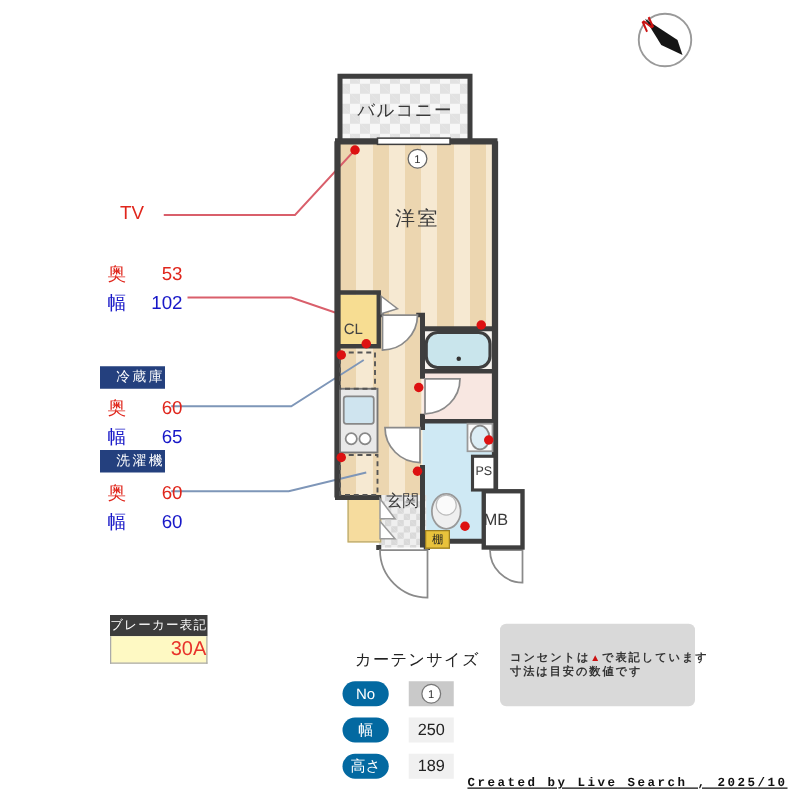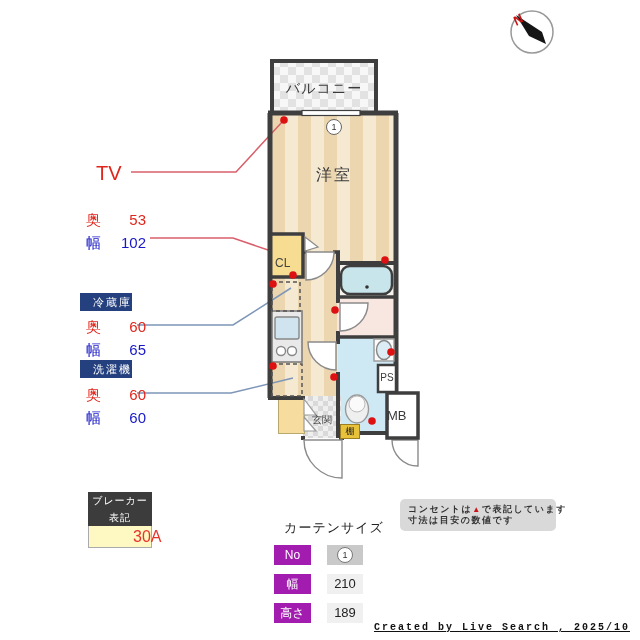--- a/index.html
+++ b/index.html
@@ -33,27 +33,27 @@
   .dim-row{display:flex;height:23px;font-size:15px;line-height:23px;}
   .dim-row .lab{width:20px;}
   .dim-row .val{flex:1;text-align:right;}
   
   .brk-head{background:#3c3c3c;color:#fff;font-size:10px;text-align:center;line-height:17px;letter-spacing:1px;}
   .brk-body{background:#fef9c3;border:1px solid #aaa;border-top:none;text-align:right;padding-left:44px;}
   .brk-val{color:#e8332a;font-size:16px;line-height:21px;}
   
   .ct-title{font-size:13px;color:#222;letter-spacing:1px;text-align:center;}
   .ct-row{position:absolute;left:0;height:20px;}
-  .ct-lab{position:absolute;left:0;width:37px;height:20px;background:#a21caf;color:#fff;
-          font-size:12px;line-height:20px;text-align:center;}
+  .ct-lab{position:absolute;left:0;width:37px;height:20px;background:#0369a1;color:#fff;
+          font-size:12px;line-height:20px;text-align:center;border-radius:10px;}
   .ct-val{position:absolute;left:53px;width:36px;height:20px;background:#f0f0f0;color:#222;
           font-size:13px;line-height:20px;text-align:center;}
   .ct-val.first{background:#c9c9c9;display:flex;align-items:center;justify-content:center;}
   
-  .note{background:#d9d9d9;border-radius:5px;padding:5px 8px;color:#333;}
+  .note{background:#d9d9d9;border-radius:5px;padding:22px 8px;color:#333;}
   .note div{font-size:9px;font-weight:bold;letter-spacing:1.5px;line-height:11px;white-space:nowrap;}
   .note .tri{color:#cc1111;font-size:8px;}
   .footer{font-family:"Liberation Mono","DejaVu Sans Mono",monospace;font-weight:bold;
           font-size:10px;letter-spacing:2px;color:#111;text-align:right;}
 </style>
 </head>
 <body>
 
 <div id="stage">
 
@@ -138,26 +138,26 @@
       <circle cx="532" cy="32" r="21" fill="#ffffff" stroke="#999" stroke-width="1.5"></circle>
       <polygon points="516,15 542,32 546,44 529,36" fill="#151515"></polygon>
       <text x="513" y="24" font-size="13" font-style="italic" font-weight="bold" fill="#cc1111" transform="rotate(-35 518 19)">N</text>
     </g>
   </svg>
 
   <div class="abs plan-label" style="left:272px;top:80px;width:104px;font-size:14px;letter-spacing:1px;">バルコニー</div>
   <div class="abs circle-num" style="left:326px;top:119px;">1</div>
   <div class="abs plan-label" style="left:272px;top:165px;width:124px;font-size:16px;letter-spacing:2px;">洋室</div>
   <div class="abs" style="left:275px;top:256px;font-size:12px;color:#444;">CL</div>
-  <div class="abs plan-label" style="left:303px;top:413px;width:38px;font-size:10px;">玄関</div>
+  <div class="abs plan-label" style="left:303px;top:392px;width:38px;font-size:13px;">玄関</div>
   <div class="abs plan-label" style="left:378px;top:372px;width:18px;font-size:10px;">PS</div>
   <div class="abs plan-label" style="left:387px;top:408px;width:19px;font-size:13px;">MB</div>
   <div class="abs shelf" style="left:340px;top:424px;width:18px;height:13px;">棚</div>
 
-  <div class="abs red-t" style="left:96px;top:162px;font-size:20px;">TV</div>
+  <div class="abs red-t" style="left:96px;top:162px;font-size:15px;">TV</div>
 
   <div class="abs" style="left:86px;top:208px;width:60px;">
     <div class="dim-row red-t">
       <span class="lab">奥</span>
       <span class="val">53</span>
     </div>
     <div class="dim-row blue-t">
       <span class="lab">幅</span>
       <span class="val">102</span>
     </div>
@@ -180,38 +180,38 @@
     <div class="dim-row red-t">
       <span class="lab">奥</span>
       <span class="val">60</span>
     </div>
     <div class="dim-row blue-t">
       <span class="lab">幅</span>
       <span class="val">60</span>
     </div>
   </div>
 
-  <div class="abs" style="left:88px;top:492px;width:64px;">
+  <div class="abs" style="left:88px;top:492px;width:78px;">
     <div class="brk-head">ブレーカー表記</div>
     <div class="brk-body">
         <div class="brk-val">30A</div>
       </div>
   </div>
 
   <div class="abs ct-title" style="left:273px;top:519px;width:100px;margin-left:11px;">カーテンサイズ</div>
   <div class="abs" style="left:274px;top:545px;width:90px;height:80px;">
     <div class="ct-row" style="top:0;">
       <div class="ct-lab">No</div>
       <div class="ct-val first">
         <span class="circle-num" style="border-color:#777;">1</span>
       </div>
     </div>
     <div class="ct-row" style="top:29px;">
       <div class="ct-lab">幅</div>
-      <div class="ct-val">210</div>
+      <div class="ct-val">250</div>
     </div>
     <div class="ct-row" style="top:58px;">
       <div class="ct-lab">高さ</div>
       <div class="ct-val">189</div>
     </div>
   </div>
 
   <div class="abs note" style="left:400px;top:499px;width:140px;">
     <div><span>コンセントは</span><span class="tri">▲</span><span>で表記しています</span></div>
     <div>寸法は目安の数値です</div>

